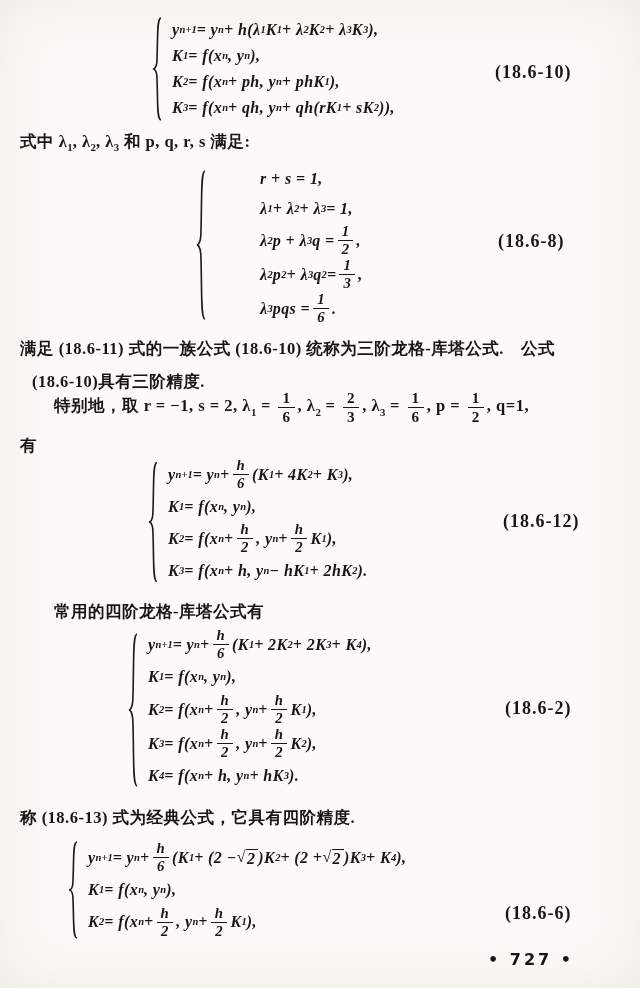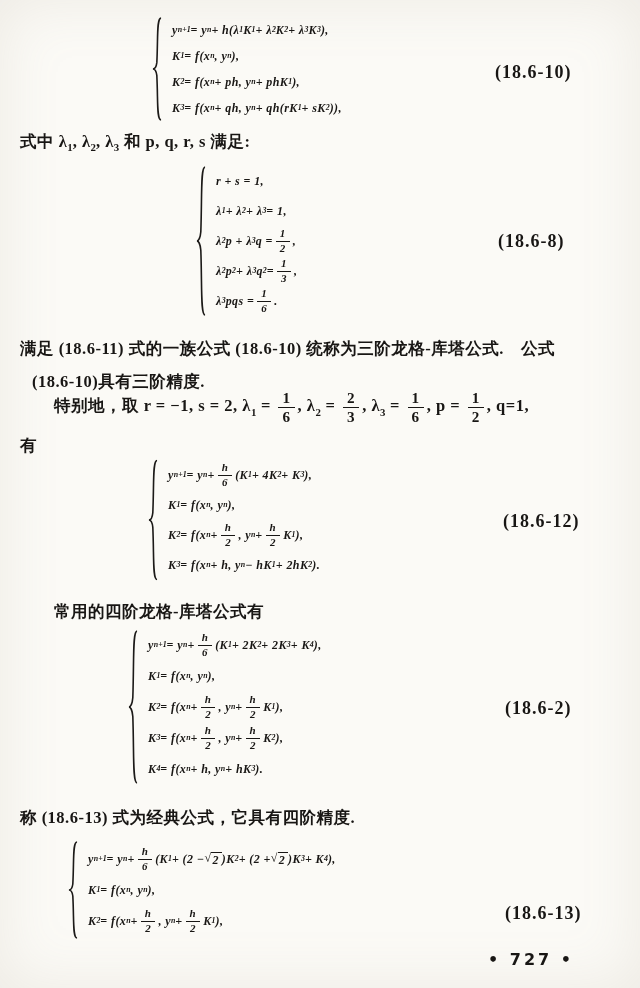--- a/index.html
+++ b/index.html
@@ -24,21 +24,21 @@
   }
 
   
   .eq{display:flex;align-items:center;}
   .brace{flex:0 0 13px;width:13px;}
   .brace path{stroke:#1c1a18;fill:none;stroke-width:1.6;vector-effect:non-scaling-stroke;}
   .lines{margin-left:9px;display:flex;flex-direction:column;justify-content:center;}
   .eq-line{
     display:flex;align-items:center;
     font-style:italic;font-weight:700;
-    font-size:12px;letter-spacing:.4px;
+    font-size:16px;letter-spacing:.4px;
     white-space:nowrap;
   }
   .eq10 .eq-line{min-height:26px;}
   .eq11 .eq-line{min-height:30px;}
   .eq12 .eq-line{min-height:30px;}
   .eq13 .eq-line{min-height:31px;}
   .eq14 .eq-line{min-height:31px;}
 
   .eq-label{
     position:absolute;
@@ -79,21 +79,21 @@
       <div class="eq-line">y<sub>n+1</sub> = y<sub>n</sub> + h(λ<sub>1</sub>K<sub>1</sub> + λ<sub>2</sub>K<sub>2</sub> + λ<sub>3</sub>K<sub>3</sub>),</div>
       <div class="eq-line">K<sub>1</sub> = f(x<sub>n</sub>, y<sub>n</sub>),</div>
       <div class="eq-line">K<sub>2</sub> = f(x<sub>n</sub> + ph, y<sub>n</sub> + phK<sub>1</sub>),</div>
       <div class="eq-line">K<sub>3</sub> = f(x<sub>n</sub> + qh, y<sub>n</sub> + qh(rK<sub>1</sub> + sK<sub>2</sub>)),</div>
     </div>
     <span class="eq-label" style="left:345px;top:46px;">(18.6-10)</span>
   </section>
 
   <p class="cjk abs" style="left:20px;top:126px;">式中 λ<sub>1</sub>, λ<sub>2</sub>, λ<sub>3</sub> 和 p, q, r, s 满足:</p>
 
-  <section class="eq eq11 abs" style="left:194px;top:164px;">
+  <section class="eq eq11 abs" style="left:194px;top:164px;gap:44px;">
     <svg class="brace" style="height:154px;" viewBox="0 0 20 100" preserveAspectRatio="none">
       <path d="M17,2 C10,2 12.5,20 10.5,44 C9.6,48.5 6.5,50 4.5,50 C6.5,50 9.6,51.5 10.5,56 C12.5,80 10,98 17,98"></path>
     </svg>
     <div class="lines">
       <div class="eq-line">r + s = 1,</div>
       <div class="eq-line">λ<sub>1</sub> + λ<sub>2</sub> + λ<sub>3</sub> = 1,</div>
       <div class="eq-line">λ<sub>2</sub>p + λ<sub>3</sub>q = <span class="frac">
             <span class="num">1</span>
             <span class="den">2</span>
           </span>,</div>
@@ -199,18 +199,18 @@
           </span>)K<sub>3</sub> + K<sub>4</sub>),</div>
       <div class="eq-line">K<sub>1</sub> = f(x<sub>n</sub>, y<sub>n</sub>),</div>
       <div class="eq-line">K<sub>2</sub> = f(x<sub>n</sub> + <span class="frac">
             <span class="num">h</span>
             <span class="den">2</span>
           </span>, y<sub>n</sub> + <span class="frac">
             <span class="num">h</span>
             <span class="den">2</span>
           </span> K<sub>1</sub>),</div>
     </div>
-    <span class="eq-label" style="left:439px;top:63px;">(18.6-13)</span>
+    <span class="eq-label" style="left:439px;top:63px;">(18.6-6)</span>
   </section>
 
   <div class="page-number abs" style="left:488px;top:950px;">• 727 •</div>
 
 </div>
 
 </body></html>

